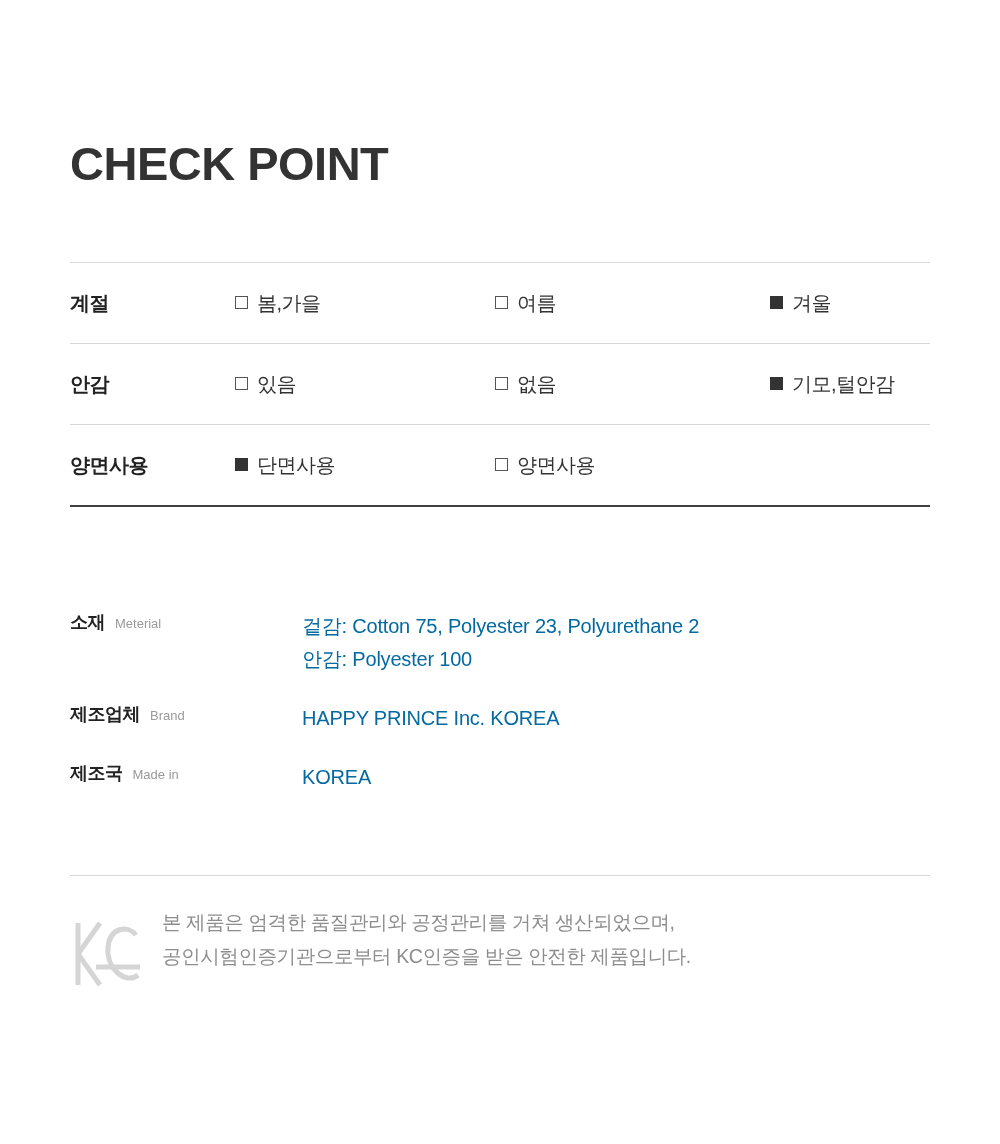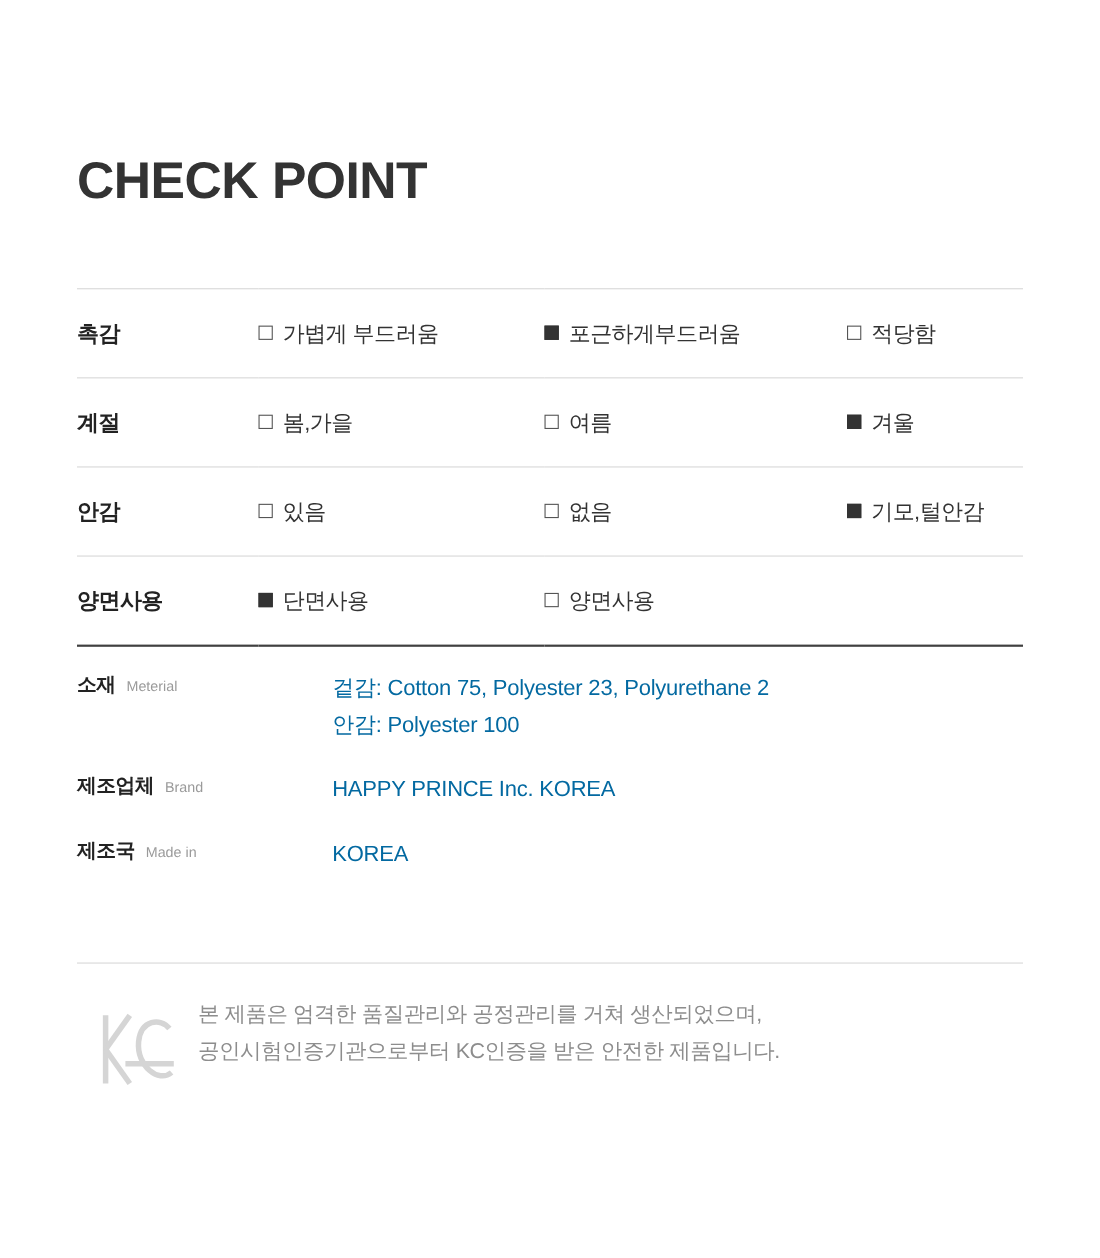--- a/index.html
+++ b/index.html
@@ -127,21 +127,21 @@
     left: 70px;
     top: 875px;
     width: 860px;
     height: 1px;
     background: #d8d8d8;
   }
 
   
   .kc-wrap {
     position: absolute;
-    left: 88px;
+    left: 70px;
     top: 905px;
     display: flex;
     align-items: flex-start;
   }
   .kc-logo {
     width: 92px;
     flex: 0 0 92px;
     padding-top: 12px;
   }
   .kc-text {
@@ -153,26 +153,20 @@
 </style>
 </head>
 <body>
 
 <div class="page">
 
   <div class="title">CHECK POINT</div>
 
   <table class="check-table">
     <tbody>
-      <tr>
-        <td class="row-label">촉감</td>
-        <td class="col-a"><span class="opt"><span class="box"></span><span>가볍게 부드러움</span></span></td>
-        <td class="col-b"><span class="opt checked"><span class="box"></span><span>포근하게부드러움</span></span></td>
-        <td class="col-c"><span class="opt"><span class="box"></span><span>적당함</span></span></td>
-      </tr>
       <tr>
         <td class="row-label">계절</td>
         <td class="col-a"><span class="opt"><span class="box"></span><span>봄,가을</span></span></td>
         <td class="col-b"><span class="opt"><span class="box"></span><span>여름</span></span></td>
         <td class="col-c"><span class="opt checked"><span class="box"></span><span>겨울</span></span></td>
       </tr>
       <tr>
         <td class="row-label">안감</td>
         <td class="col-a"><span class="opt"><span class="box"></span><span>있음</span></span></td>
         <td class="col-b"><span class="opt"><span class="box"></span><span>없음</span></span></td>

